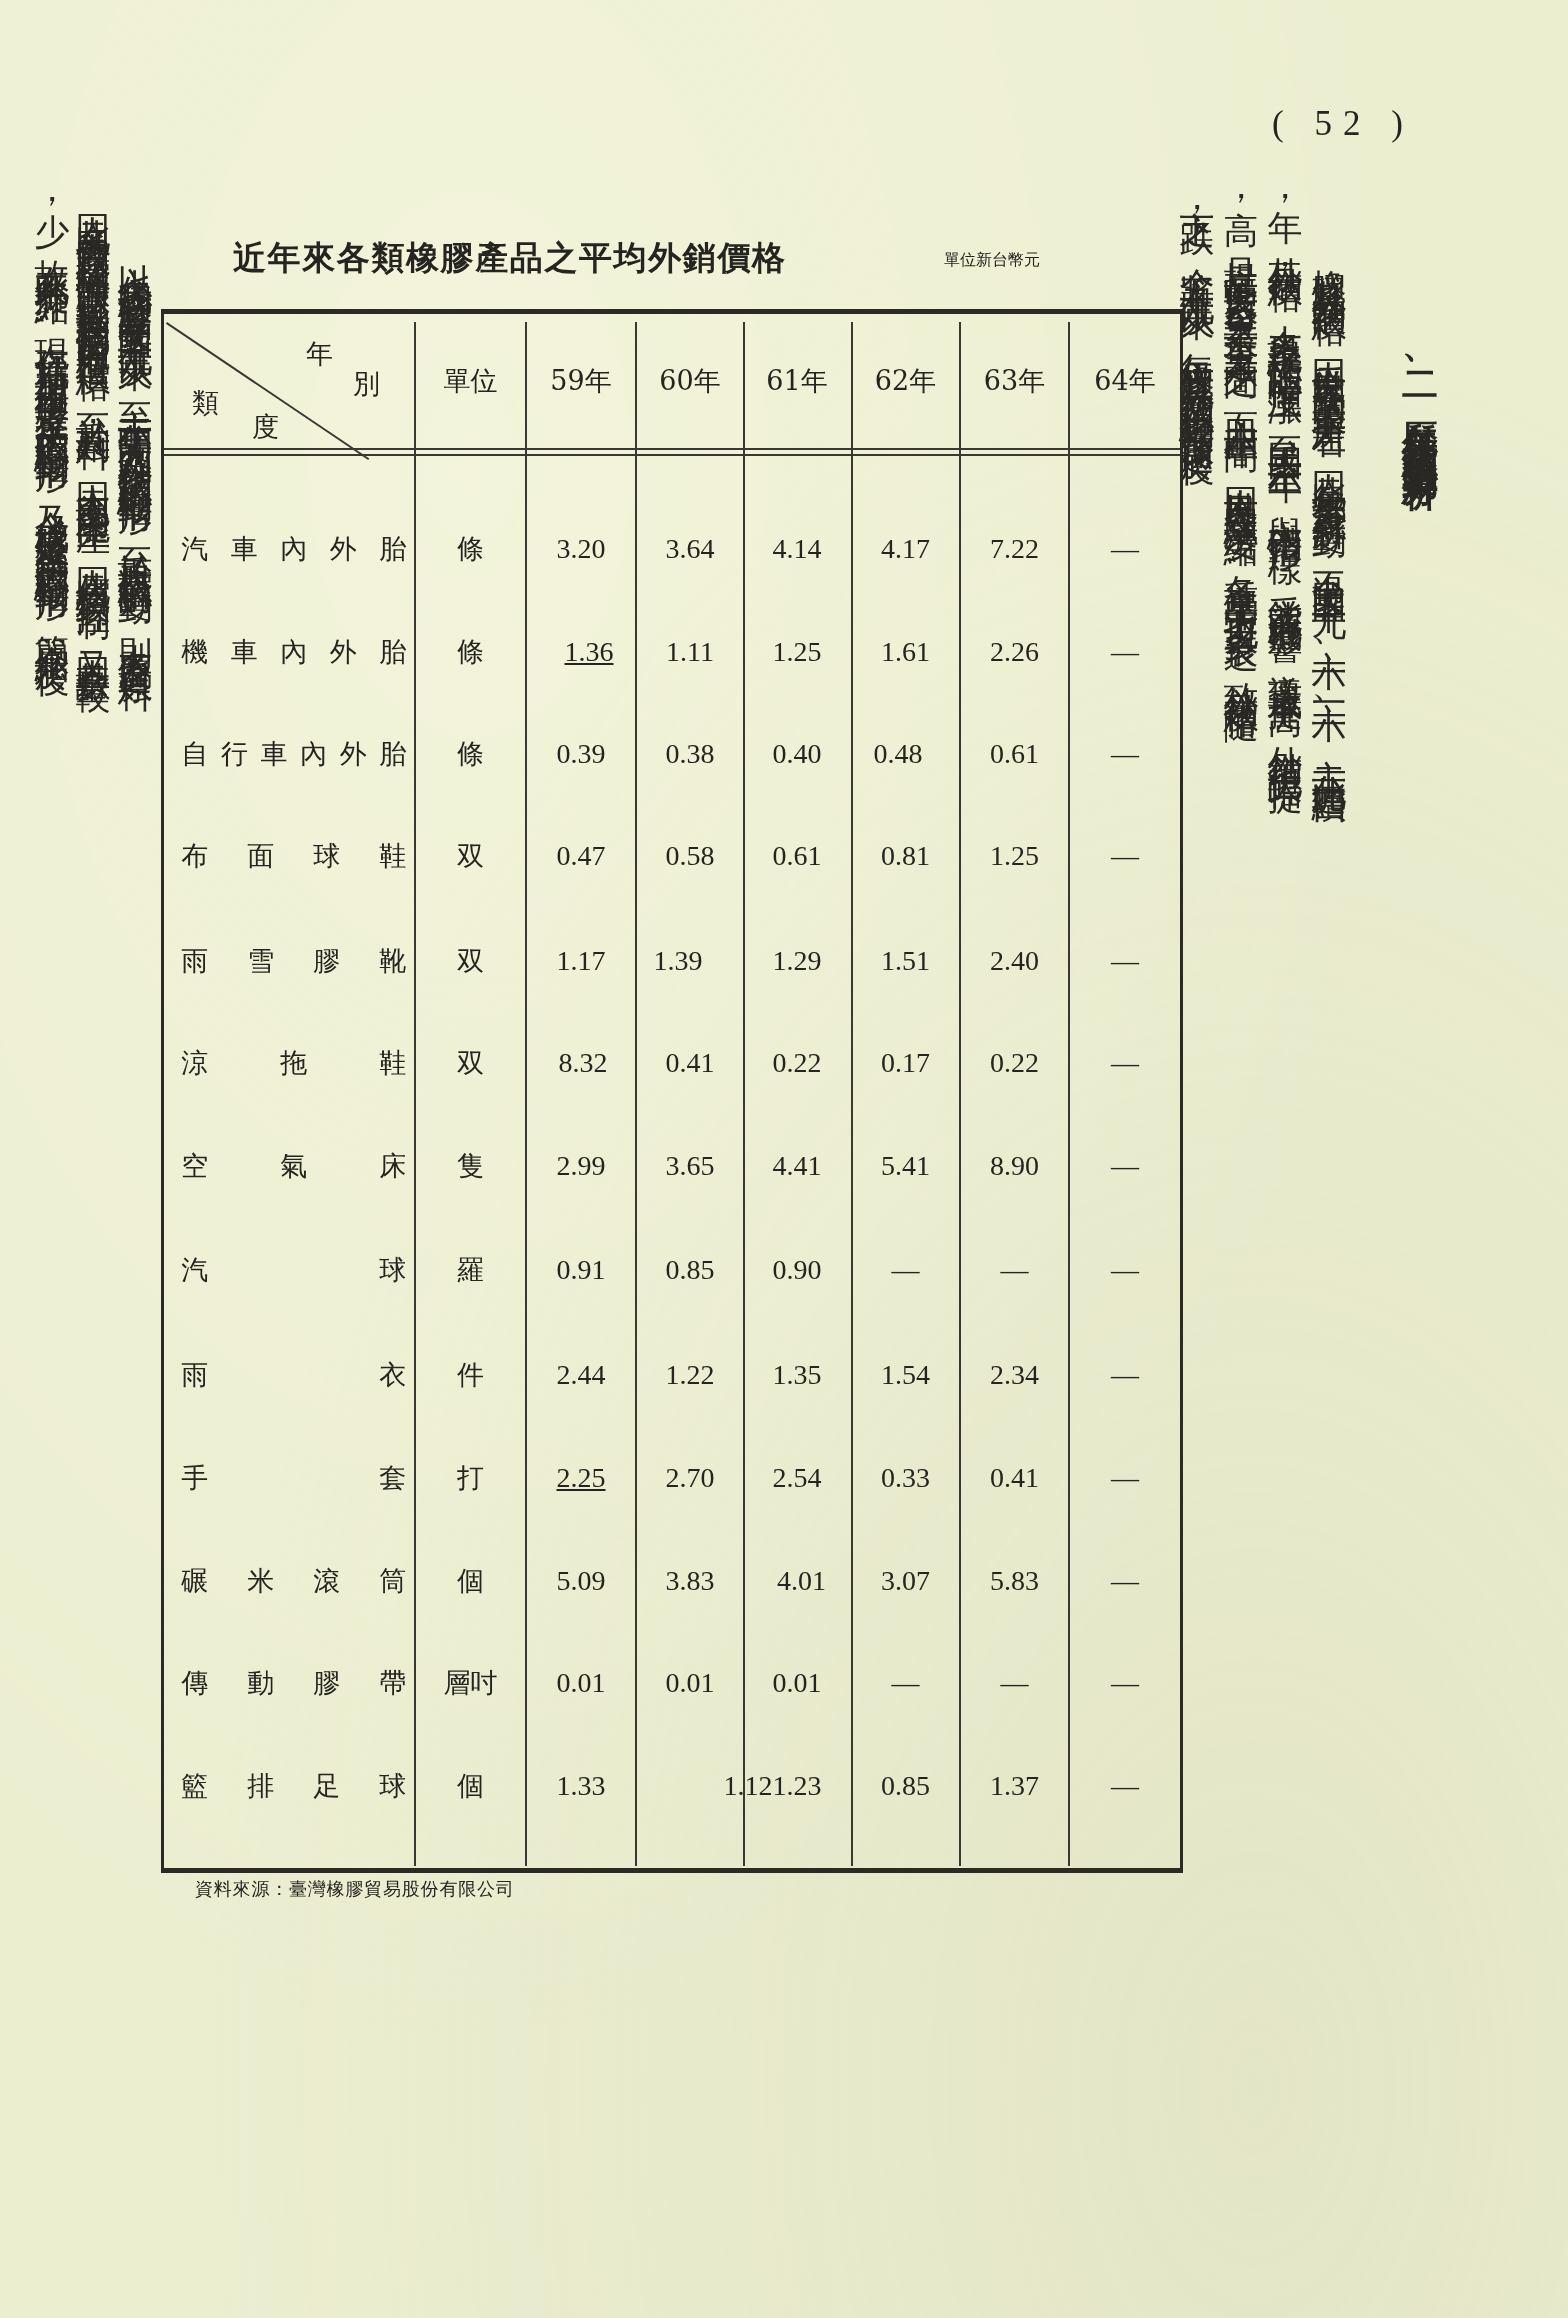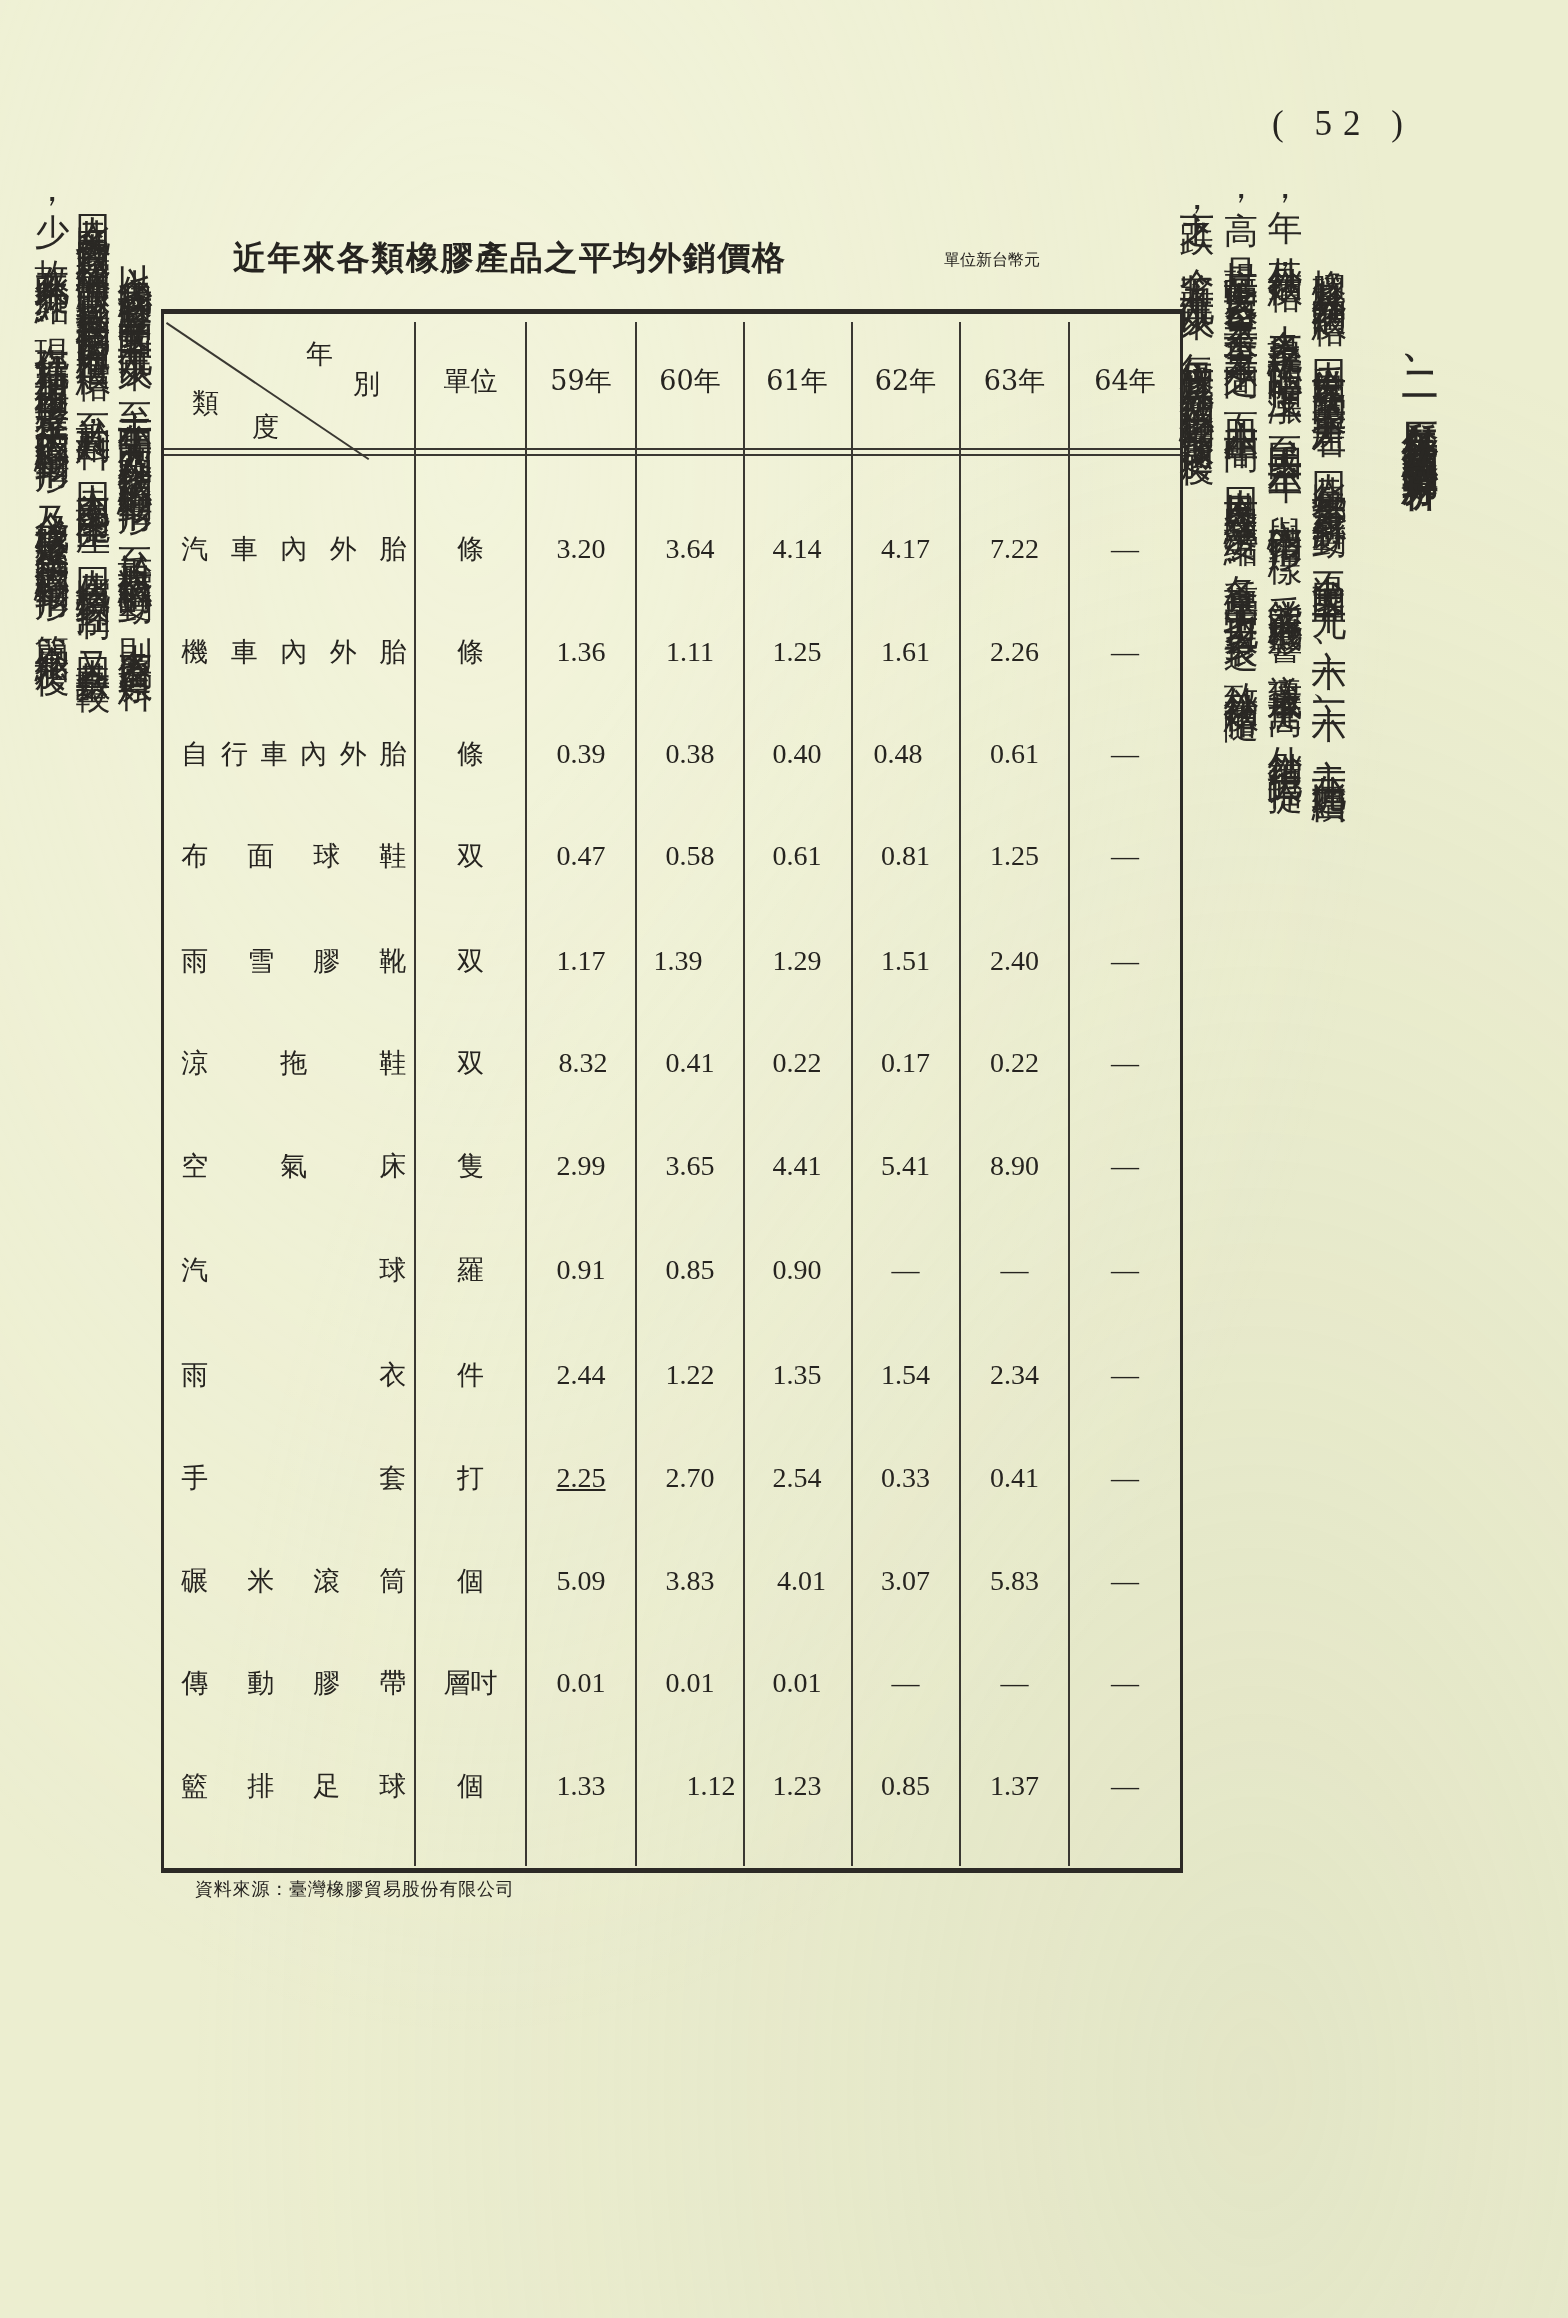--- a/index.html
+++ b/index.html
@@ -102,21 +102,21 @@
       </div>
       <div class="row" style="top: 310px;">
         <div class="cat" style="left: 17.3px; width: 225px; display: flex; justify-content: space-between;">
           <span class="cat-char">機</span>
           <span class="cat-char">車</span>
           <span class="cat-char">內</span>
           <span class="cat-char">外</span>
           <span class="cat-char">胎</span>
         </div>
         <div class="cell unit" style="left: 252px; width: 109px;">條</div>
-        <div class="cell" style="left: 363px; width: 108px;">1.36</div>
+        <div class="cell" style="left: 371px; width: 108px; text-decoration: underline;">1.36</div>
         <div class="cell" style="left: 473px; width: 106px;">1.11</div>
         <div class="cell" style="left: 580px; width: 106px;">1.25</div>
         <div class="cell" style="left: 688px; width: 107px;">1.61</div>
         <div class="cell" style="left: 797px; width: 107px;">2.26</div>
         <div class="cell" style="left: 906px; width: 110px;">—</div>
       </div>
       <div class="row" style="top: 412px;">
         <div class="cat" style="left: 17.3px; width: 225px; display: flex; justify-content: space-between;">
           <span class="cat-char">自</span>
           <span class="cat-char">行</span>
@@ -262,21 +262,21 @@
       </div>
       <div class="row" style="top: 1444px;">
         <div class="cat" style="left: 17.3px; width: 225px; display: flex; justify-content: space-between;">
           <span class="cat-char">籃</span>
           <span class="cat-char">排</span>
           <span class="cat-char">足</span>
           <span class="cat-char">球</span>
         </div>
         <div class="cell unit" style="left: 252px; width: 109px;">個</div>
         <div class="cell" style="left: 363px; width: 108px;">1.33</div>
-        <div class="cell" style="left: 458px; width: 106px; padding-left: 36px;">1.12</div>
+        <div class="cell" style="left: 495px; width: 106px; padding-left: 36px;">1.12</div>
         <div class="cell" style="left: 580px; width: 106px;">1.23</div>
         <div class="cell" style="left: 688px; width: 107px;">0.85</div>
         <div class="cell" style="left: 797px; width: 107px;">1.37</div>
         <div class="cell" style="left: 906px; width: 110px;">—</div>
       </div>
     </div>
 </div>
 
 <div class="abs source">資料來源：臺灣橡膠貿易股份有限公司</div>
 

